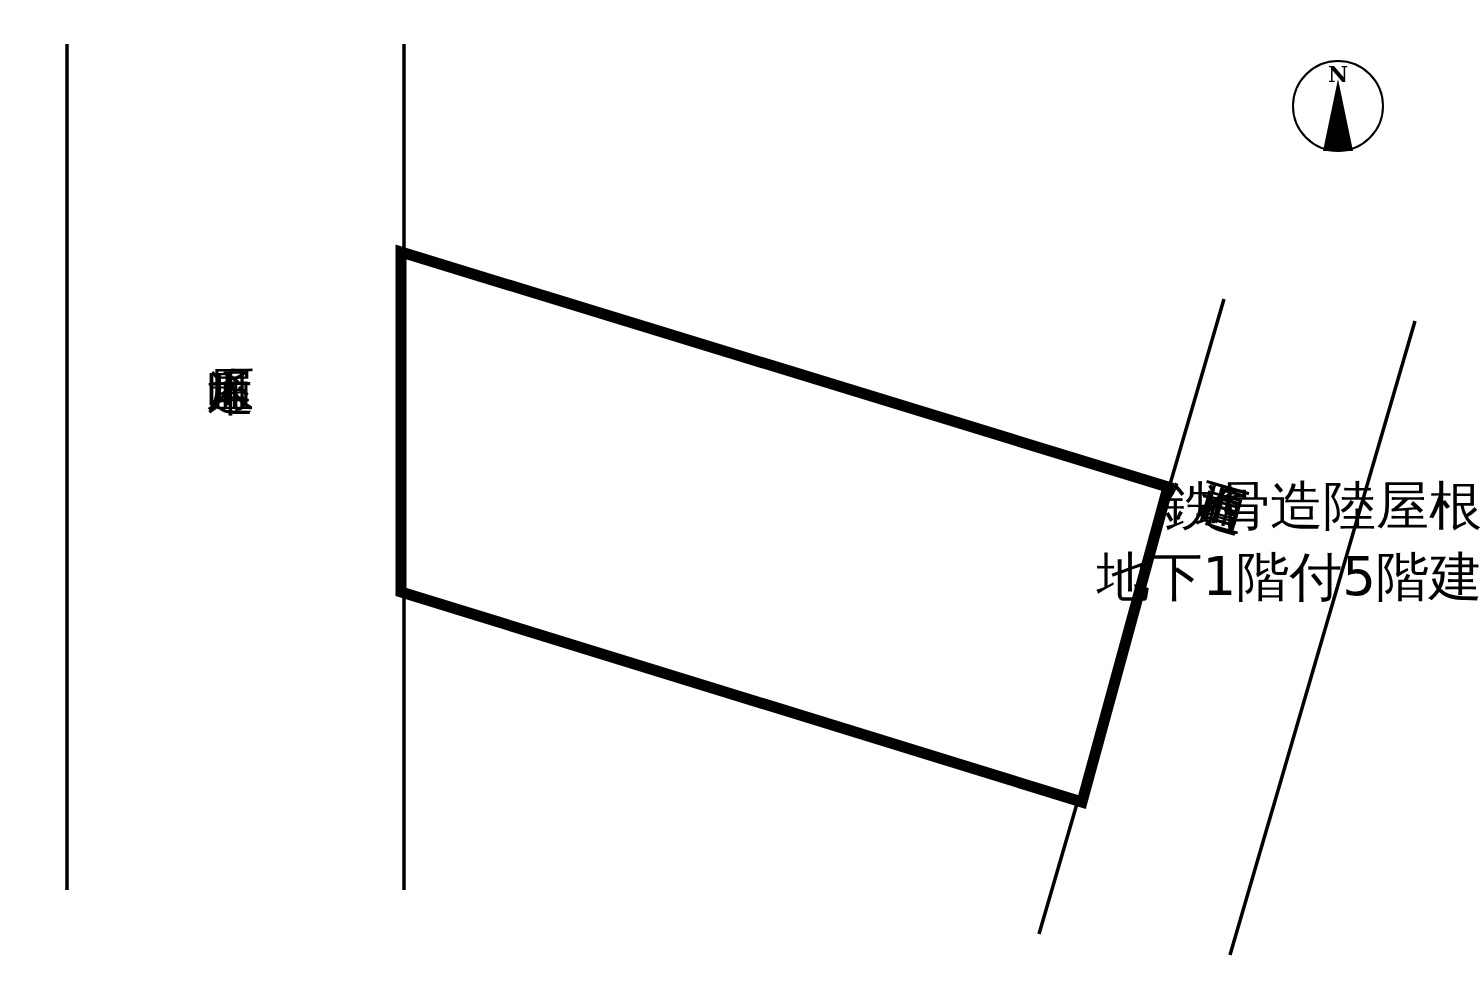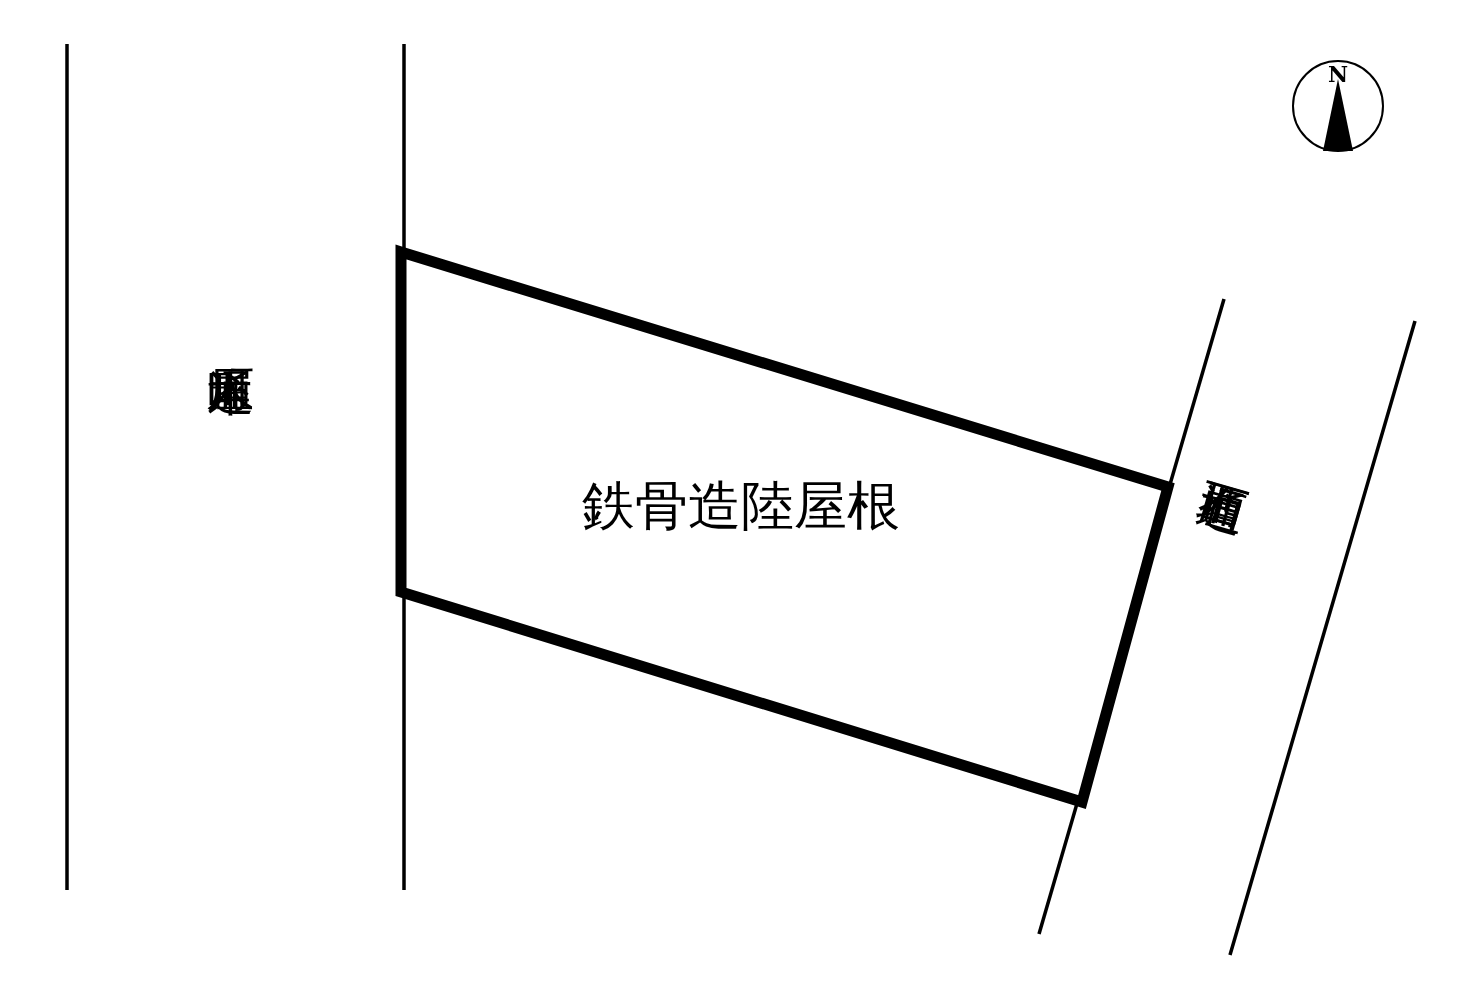--- a/index.html
+++ b/index.html
@@ -33,21 +33,21 @@
     font-family: "DejaVu Sans", "Liberation Sans", sans-serif;
     font-weight: 400;
     line-height: 1.0;
     user-select: none;
   }
   
   #building-annotation {
     left: 0;
     top: 470px;
     width: 1482px;
-    text-align: center;
+    text-align: right;
     font-size: 0px;       
   }
   #building-annotation .ann-line {
     display: block;
     font-size: 53px;
     letter-spacing: 0px;
     line-height: 1.34;
     color: #000000;
   }
   
@@ -105,15 +105,16 @@
       <text x="47" y="27" text-anchor="middle" font-family="'DejaVu Serif','Liberation Serif',serif" font-size="22" font-weight="700" fill="#000000" aria-label="N">N</text>
     </svg>
   </div>
 
   <div class="map-label vlabel" id="kiyamachi-label">木屋町通</div>
 
   <div class="map-label vlabel" id="nishiishigaki-label">西石垣通</div>
 
   <div class="map-label" id="building-annotation">
     <span class="ann-line">鉄骨造陸屋根</span>
+    <span class="ann-line">地下1階付5階建</span>
   </div>
 
 </div>
 
 </body></html>

